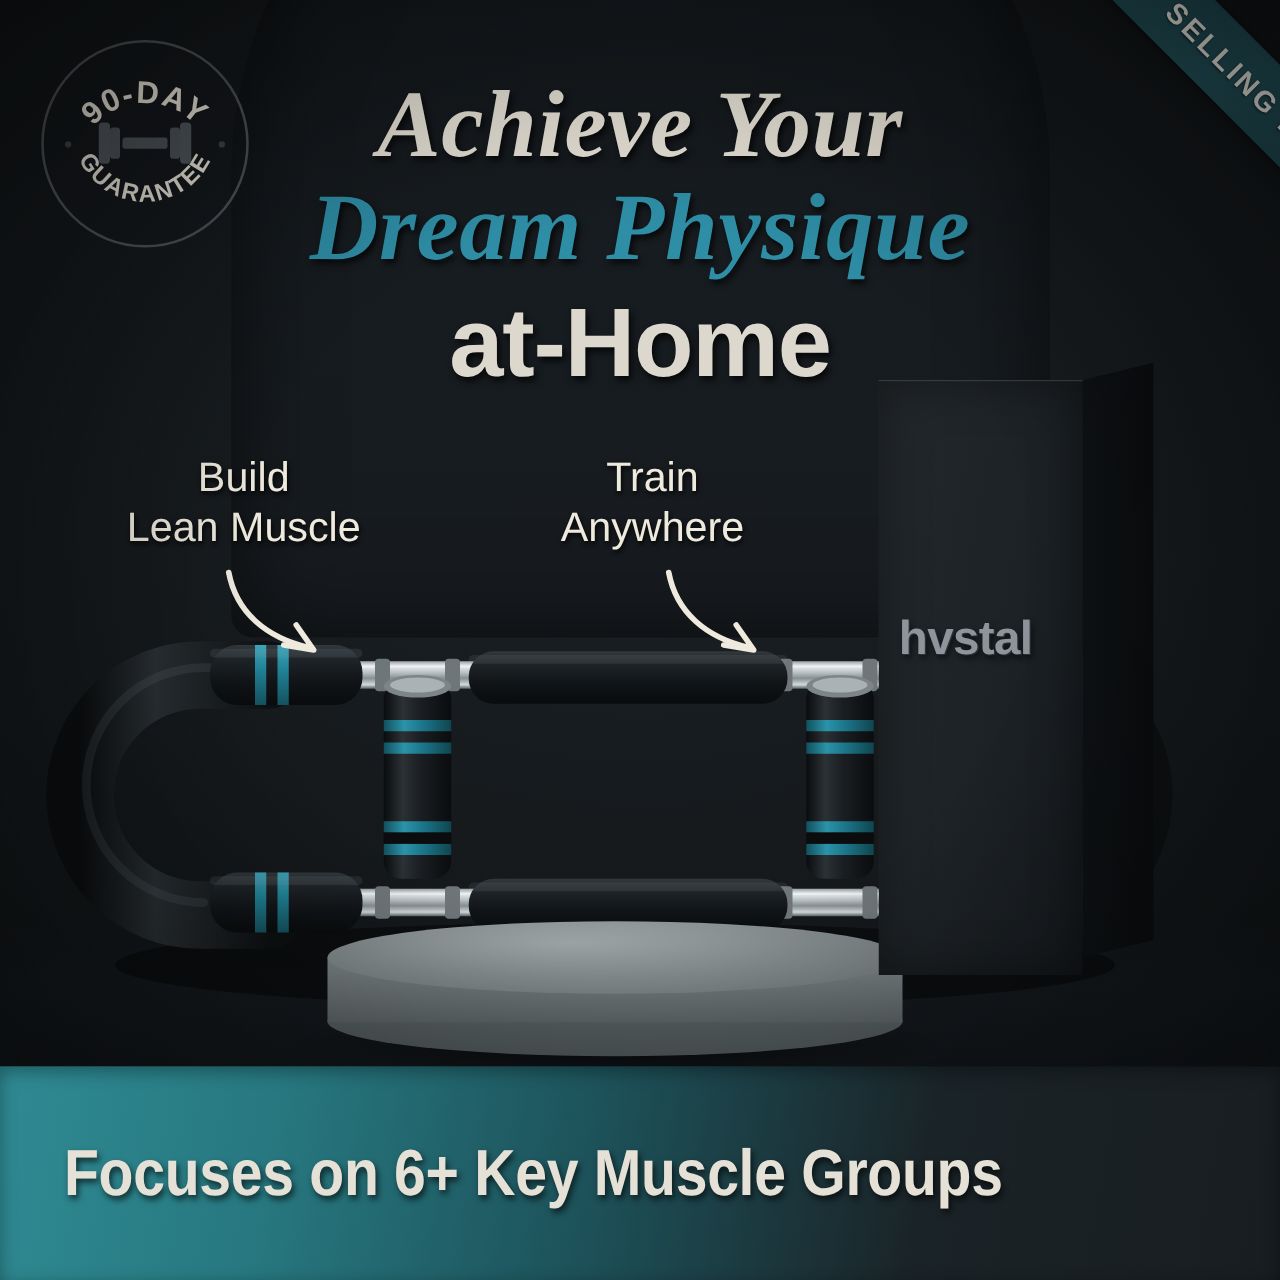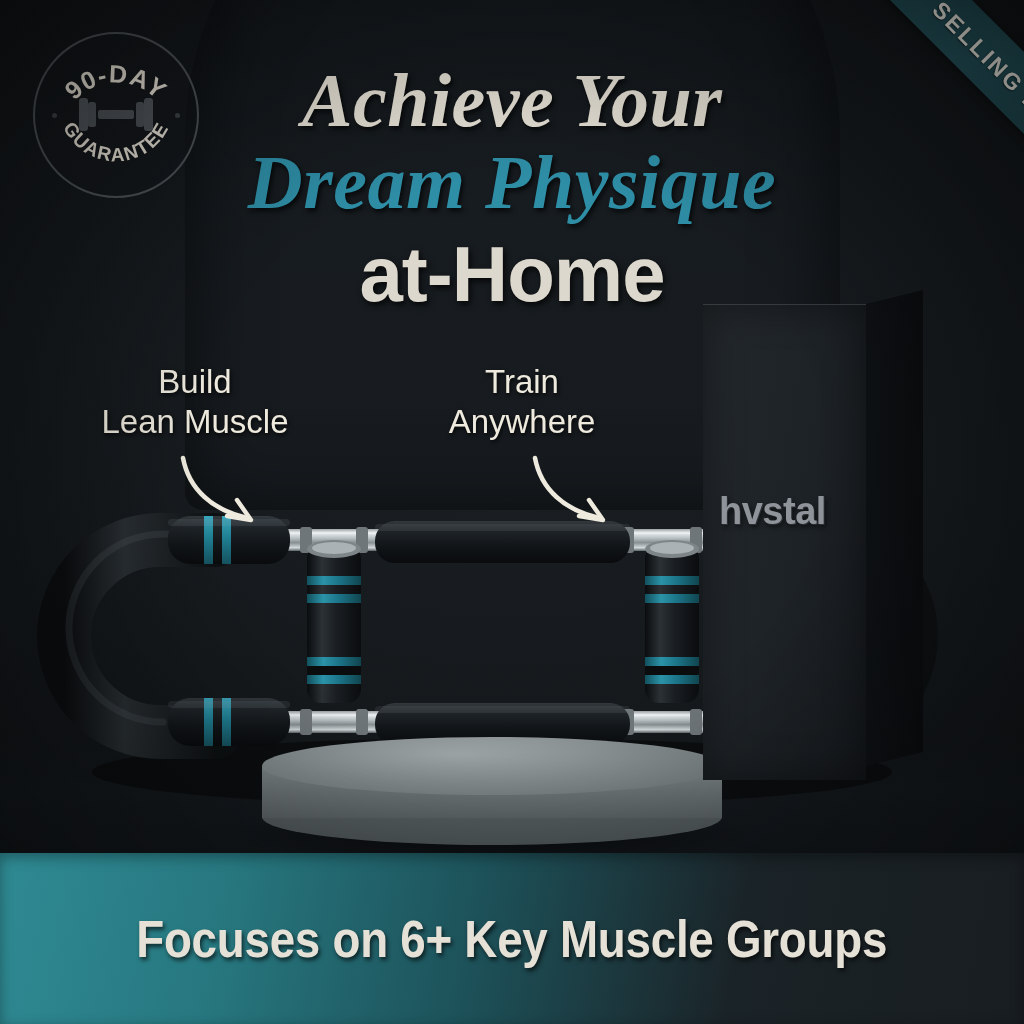--- a/index.html
+++ b/index.html
@@ -156,21 +156,21 @@
     background:radial-gradient(ellipse at 50% 50%, rgba(0,0,0,.62) 0%, rgba(0,0,0,0) 70%);
   }
 
   
   .product { position:absolute; left:0; top:0; width:1024px; height:1024px; }
 
   
   .banner {
     position:absolute; left:0; right:0; top:853px; height:171px;
     background:linear-gradient(100deg,#2f8a93 0%, #27777f 22%, #1d525a 46%, #1a2327 72%, #181d21 100%);
-    display:flex; align-items:center; justify-content:center;
+    display:flex; align-items:center; justify-content:flex-start;
     box-shadow:inset 0 4px 14px rgba(0,0,0,.35);
   }
   .banner span {
     color:#e6e1d6;
     font-size:52px; font-weight:bold;
     letter-spacing:-.3px;
     transform:scaleX(.88);
     transform-origin:center;
     text-shadow:2px 3px 5px rgba(0,0,0,.65);
     white-space:nowrap;

